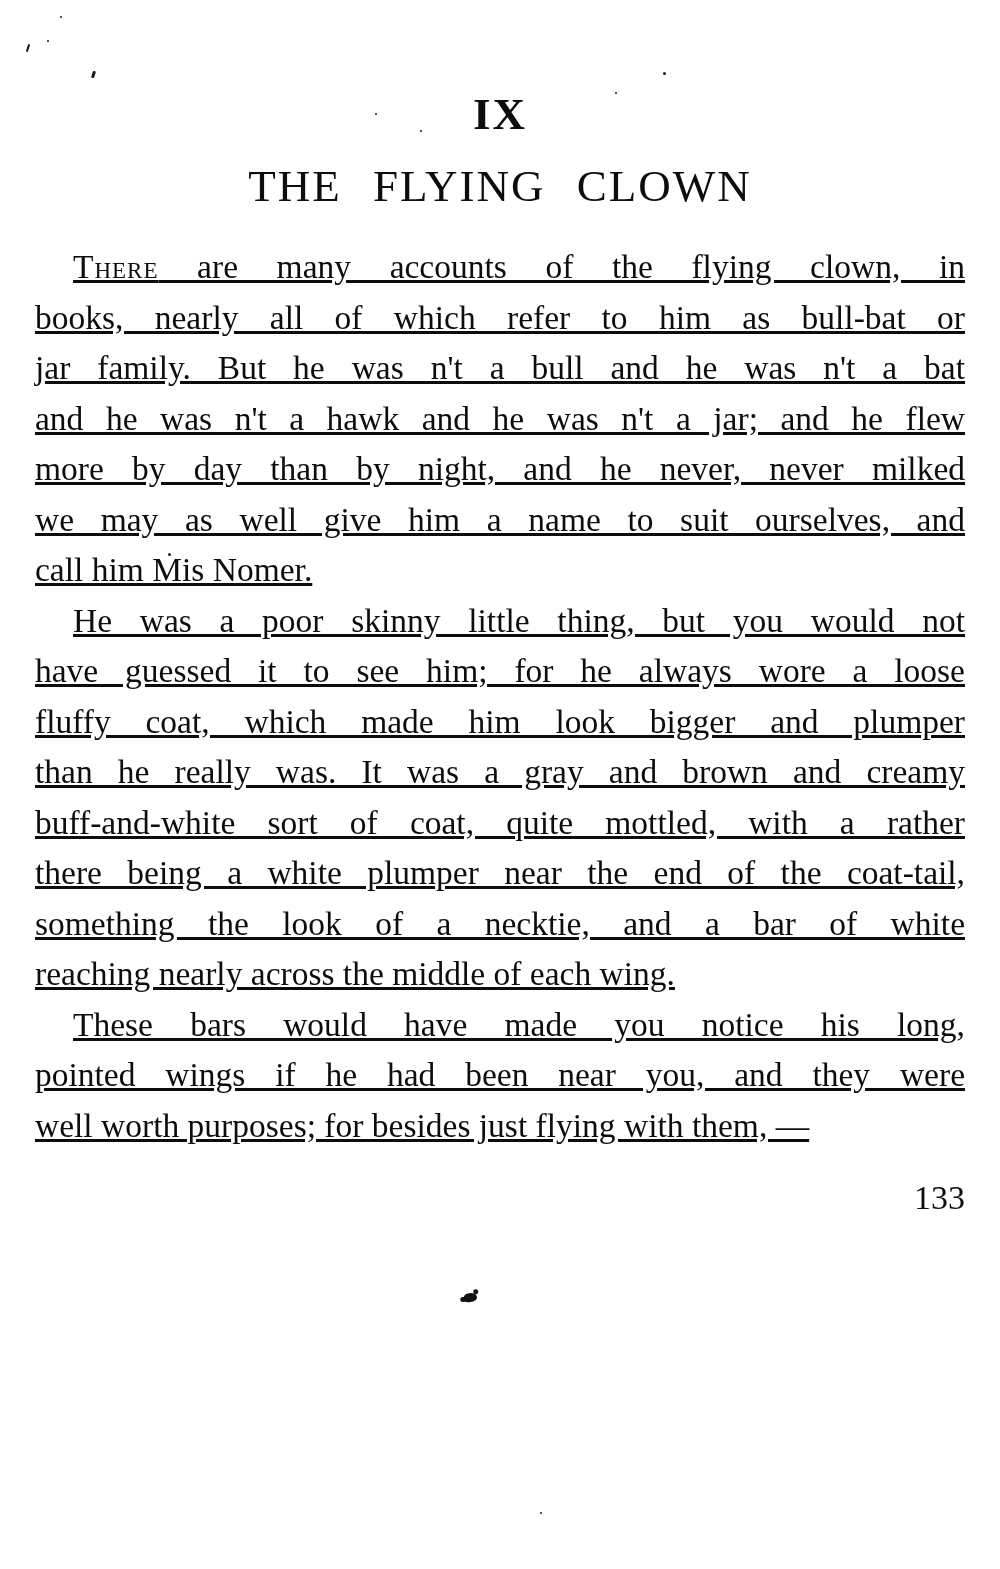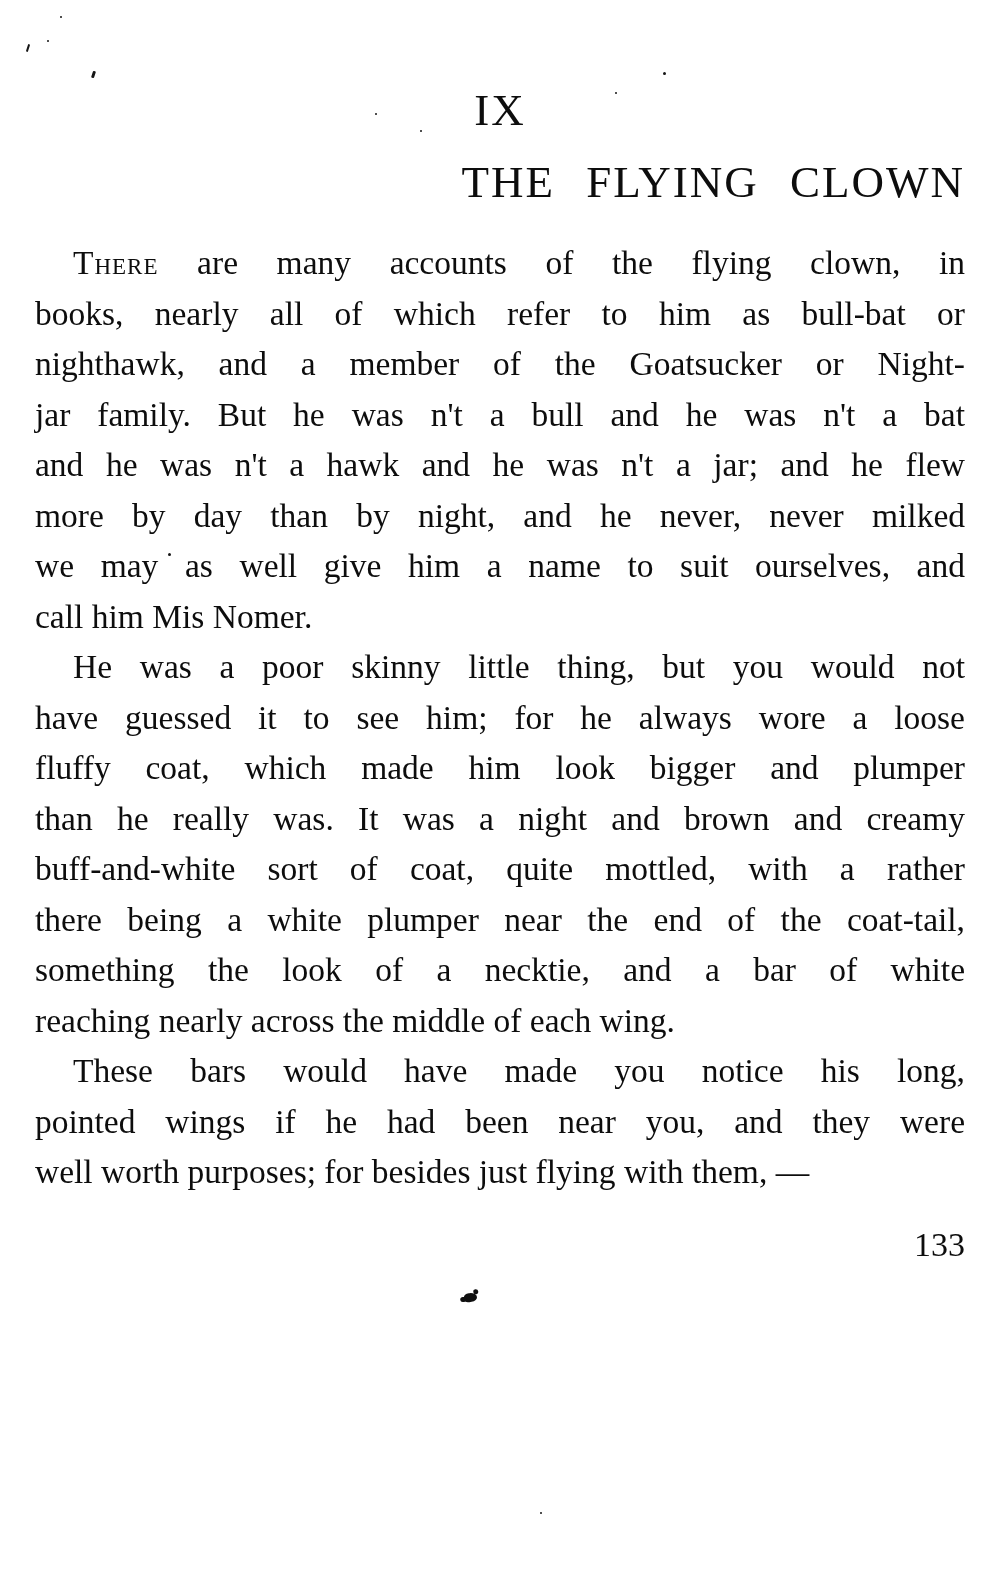--- a/index.html
+++ b/index.html
@@ -10,42 +10,43 @@
   .page {
     position: relative;
     width: 1000px;
     height: 1569px;
     background: #ffffff;
     overflow: hidden;
     font-family: "Liberation Serif", "DejaVu Serif", serif;
     color: #0d0d0d;
   }
   .chapter-number {
-    margin: 16px auto;
-    padding-top: 72px;
+    margin: 0 auto;
+    padding-top: 92px;
     width: 930px;
     text-align: center;
     font-size: 45px;
     line-height: 1;
     letter-spacing: 2px;
-    font-weight: normal;
+    font-weight: bold;
   }
   .chapter-title {
     margin: 27px auto 0 auto;
     width: 930px;
-    text-align: right;
+    text-align: center;
     font-size: 45px;
     line-height: 1;
     letter-spacing: 2px;
     word-spacing: 18px;
     font-weight: normal;
   }
   .page-text {
     margin: 33px auto 8px auto;
     width: 930px;
+    text-decoration: underline;
   }
   .para {
     margin: 0;
   }
   .line {
     font-size: 33.5px;
     line-height: 50.5px;
     text-align: justify;
     text-align-last: justify;
     white-space: normal;
@@ -116,33 +117,32 @@
 
   <h2 class="chapter-number">IX</h2>
 
   <h1 class="chapter-title">THE FLYING CLOWN</h1>
 
   <div class="page-text">
 
     <div class="para">
       <div class="line first"><span class="smallcaps">There</span><span> are many accounts of the flying clown, in</span></div>
       <div class="line">books, nearly all of which refer to him as bull-bat or</div>
-      <div class="line">nighthawk, and a member of the Goatsucker or Night-</div>
       <div class="line">jar family.  But he was n't a bull and he was n't a bat</div>
       <div class="line">and he was n't a hawk and he was n't a jar; and he flew</div>
       <div class="line">more by day than by night, and he never, never milked</div>
       <div class="line">we may as well give him a name to suit ourselves, and</div>
       <div class="line last">call him Mis Nomer.</div>
     </div>
 
     <div class="para">
       <div class="line first">He was a poor skinny little thing, but you would not</div>
       <div class="line">have guessed it to see him; for he always wore a loose</div>
       <div class="line">fluffy coat, which made him look bigger and plumper</div>
-      <div class="line">than he really was.  It was a night and brown and creamy</div>
+      <div class="line">than he really was.  It was a gray and brown and creamy</div>
       <div class="line">buff-and-white sort of coat, quite mottled, with a rather</div>
       <div class="line">there being a white plumper near the end of the coat-tail,</div>
       <div class="line">something the look of a necktie, and a bar of white</div>
       <div class="line last">reaching nearly across the middle of each wing.</div>
     </div>
 
     <div class="para">
       <div class="line first">These bars would have made you notice his long,</div>
       <div class="line">pointed wings if he had been near you, and they were</div>
       <div class="line last">well worth purposes; for besides just flying with them, —</div>

